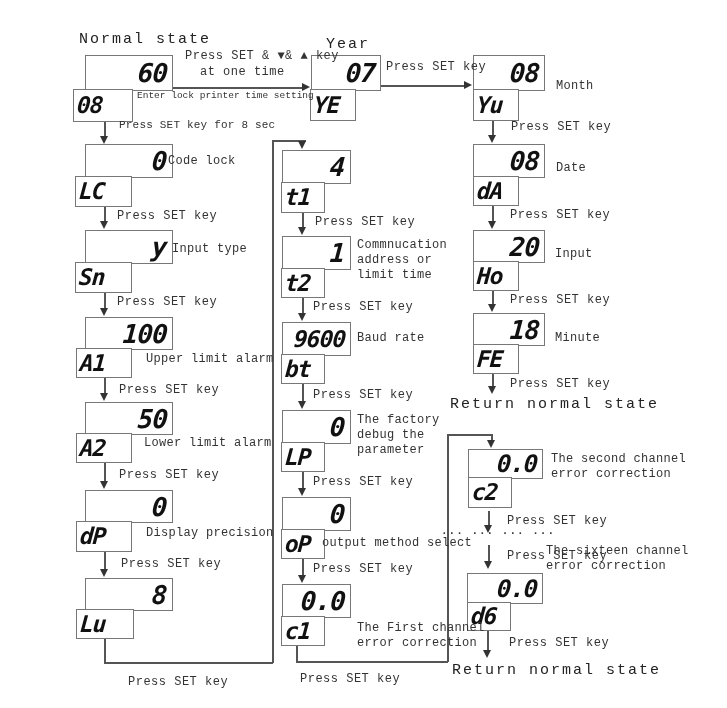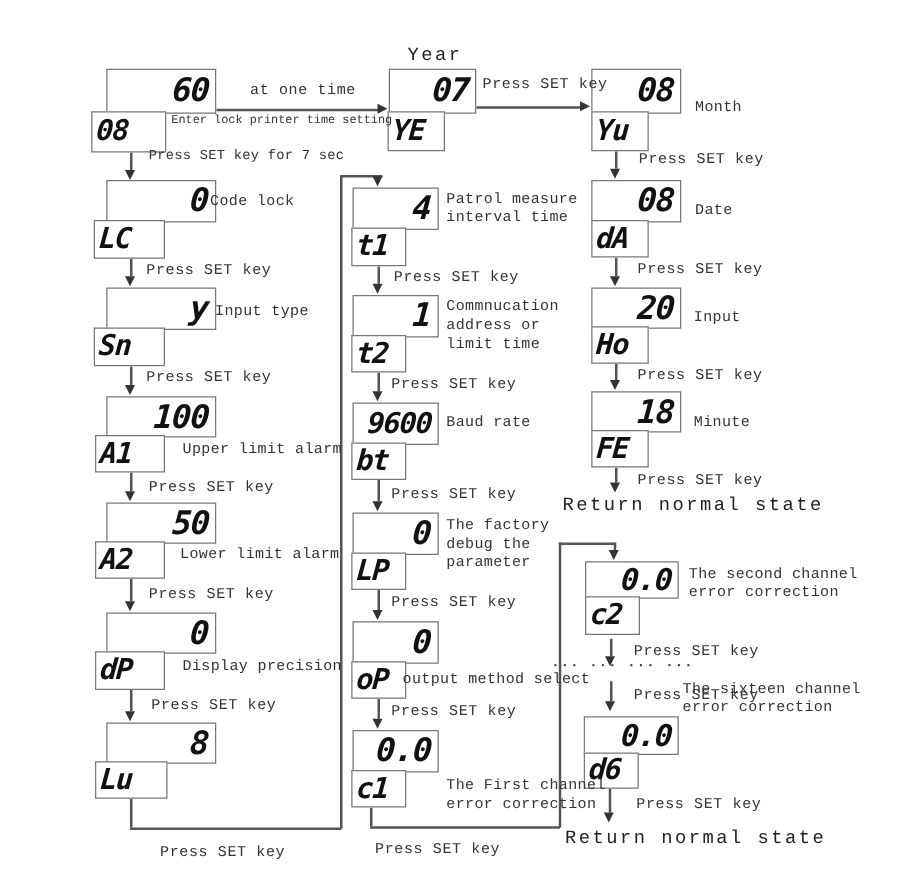--- a/index.html
+++ b/index.html
@@ -273,27 +273,29 @@
 
   <div>
     <div class="tbox" style="left:467px;top:573px;width:76px;height:31px">
       <span class="seg" style="font-size:24px">0.0</span>
       </div>
     <div class="bbox" style="left:467px;top:602px;width:44px;height:29px">
       <span class="seg code">d6</span>
       </div>
   </div>
 
+  <div class="heading" style="left:79px;top:31px">Normal state</div>
   <div class="heading" style="left:326px;top:36px">Year</div>
   <div class="heading" style="left:450px;top:396px">Return normal state</div>
   <div class="heading" style="left:452px;top:662px">Return normal state</div>
 
+  <div class="lbl" style="left:185px;top:49px">Press SET &amp; ▼&amp; ▲ key</div>
   <div class="lbl" style="left:200px;top:65px">at one time</div>
   <div class="lbl tiny" style="left:137px;top:90px">Enter lock printer time setting</div>
-  <div class="lbl small" style="left:119px;top:119px">Press SET key for 7 sec</div>
+  <div class="lbl small" style="left:119px;top:119px">Press SET key for 8 sec</div>
   <div class="lbl" style="left:386px;top:60px">Press SET key</div>
 
   <div class="lbl" style="left:117px;top:209px">Press SET key</div>
   <div class="lbl" style="left:117px;top:295px">Press SET key</div>
   <div class="lbl" style="left:119px;top:383px">Press SET key</div>
   <div class="lbl" style="left:119px;top:468px">Press SET key</div>
   <div class="lbl" style="left:121px;top:557px">Press SET key</div>
   <div class="lbl" style="left:128px;top:675px">Press SET key</div>
 
   <div class="lbl" style="left:315px;top:215px">Press SET key</div>
@@ -321,24 +323,20 @@
     </div>
   <div class="cap" style="left:146px;top:352px">
     <div>Upper limit alarm</div>
     </div>
   <div class="cap" style="left:144px;top:436px">
     <div>Lower limit alarm</div>
     </div>
   <div class="cap" style="left:146px;top:526px">
     <div>Display precision</div>
     </div>
-  <div class="cap" style="left:357px;top:152px">
-    <div>Patrol measure</div>
-    <div>interval time</div>
-    </div>
   <div class="cap" style="left:357px;top:238px">
     <div>Commnucation</div>
     <div>address or</div>
     <div>limit time</div>
     </div>
   <div class="cap" style="left:357px;top:331px">
     <div>Baud rate</div>
     </div>
   <div class="cap" style="left:357px;top:413px">
     <div>The factory</div>

